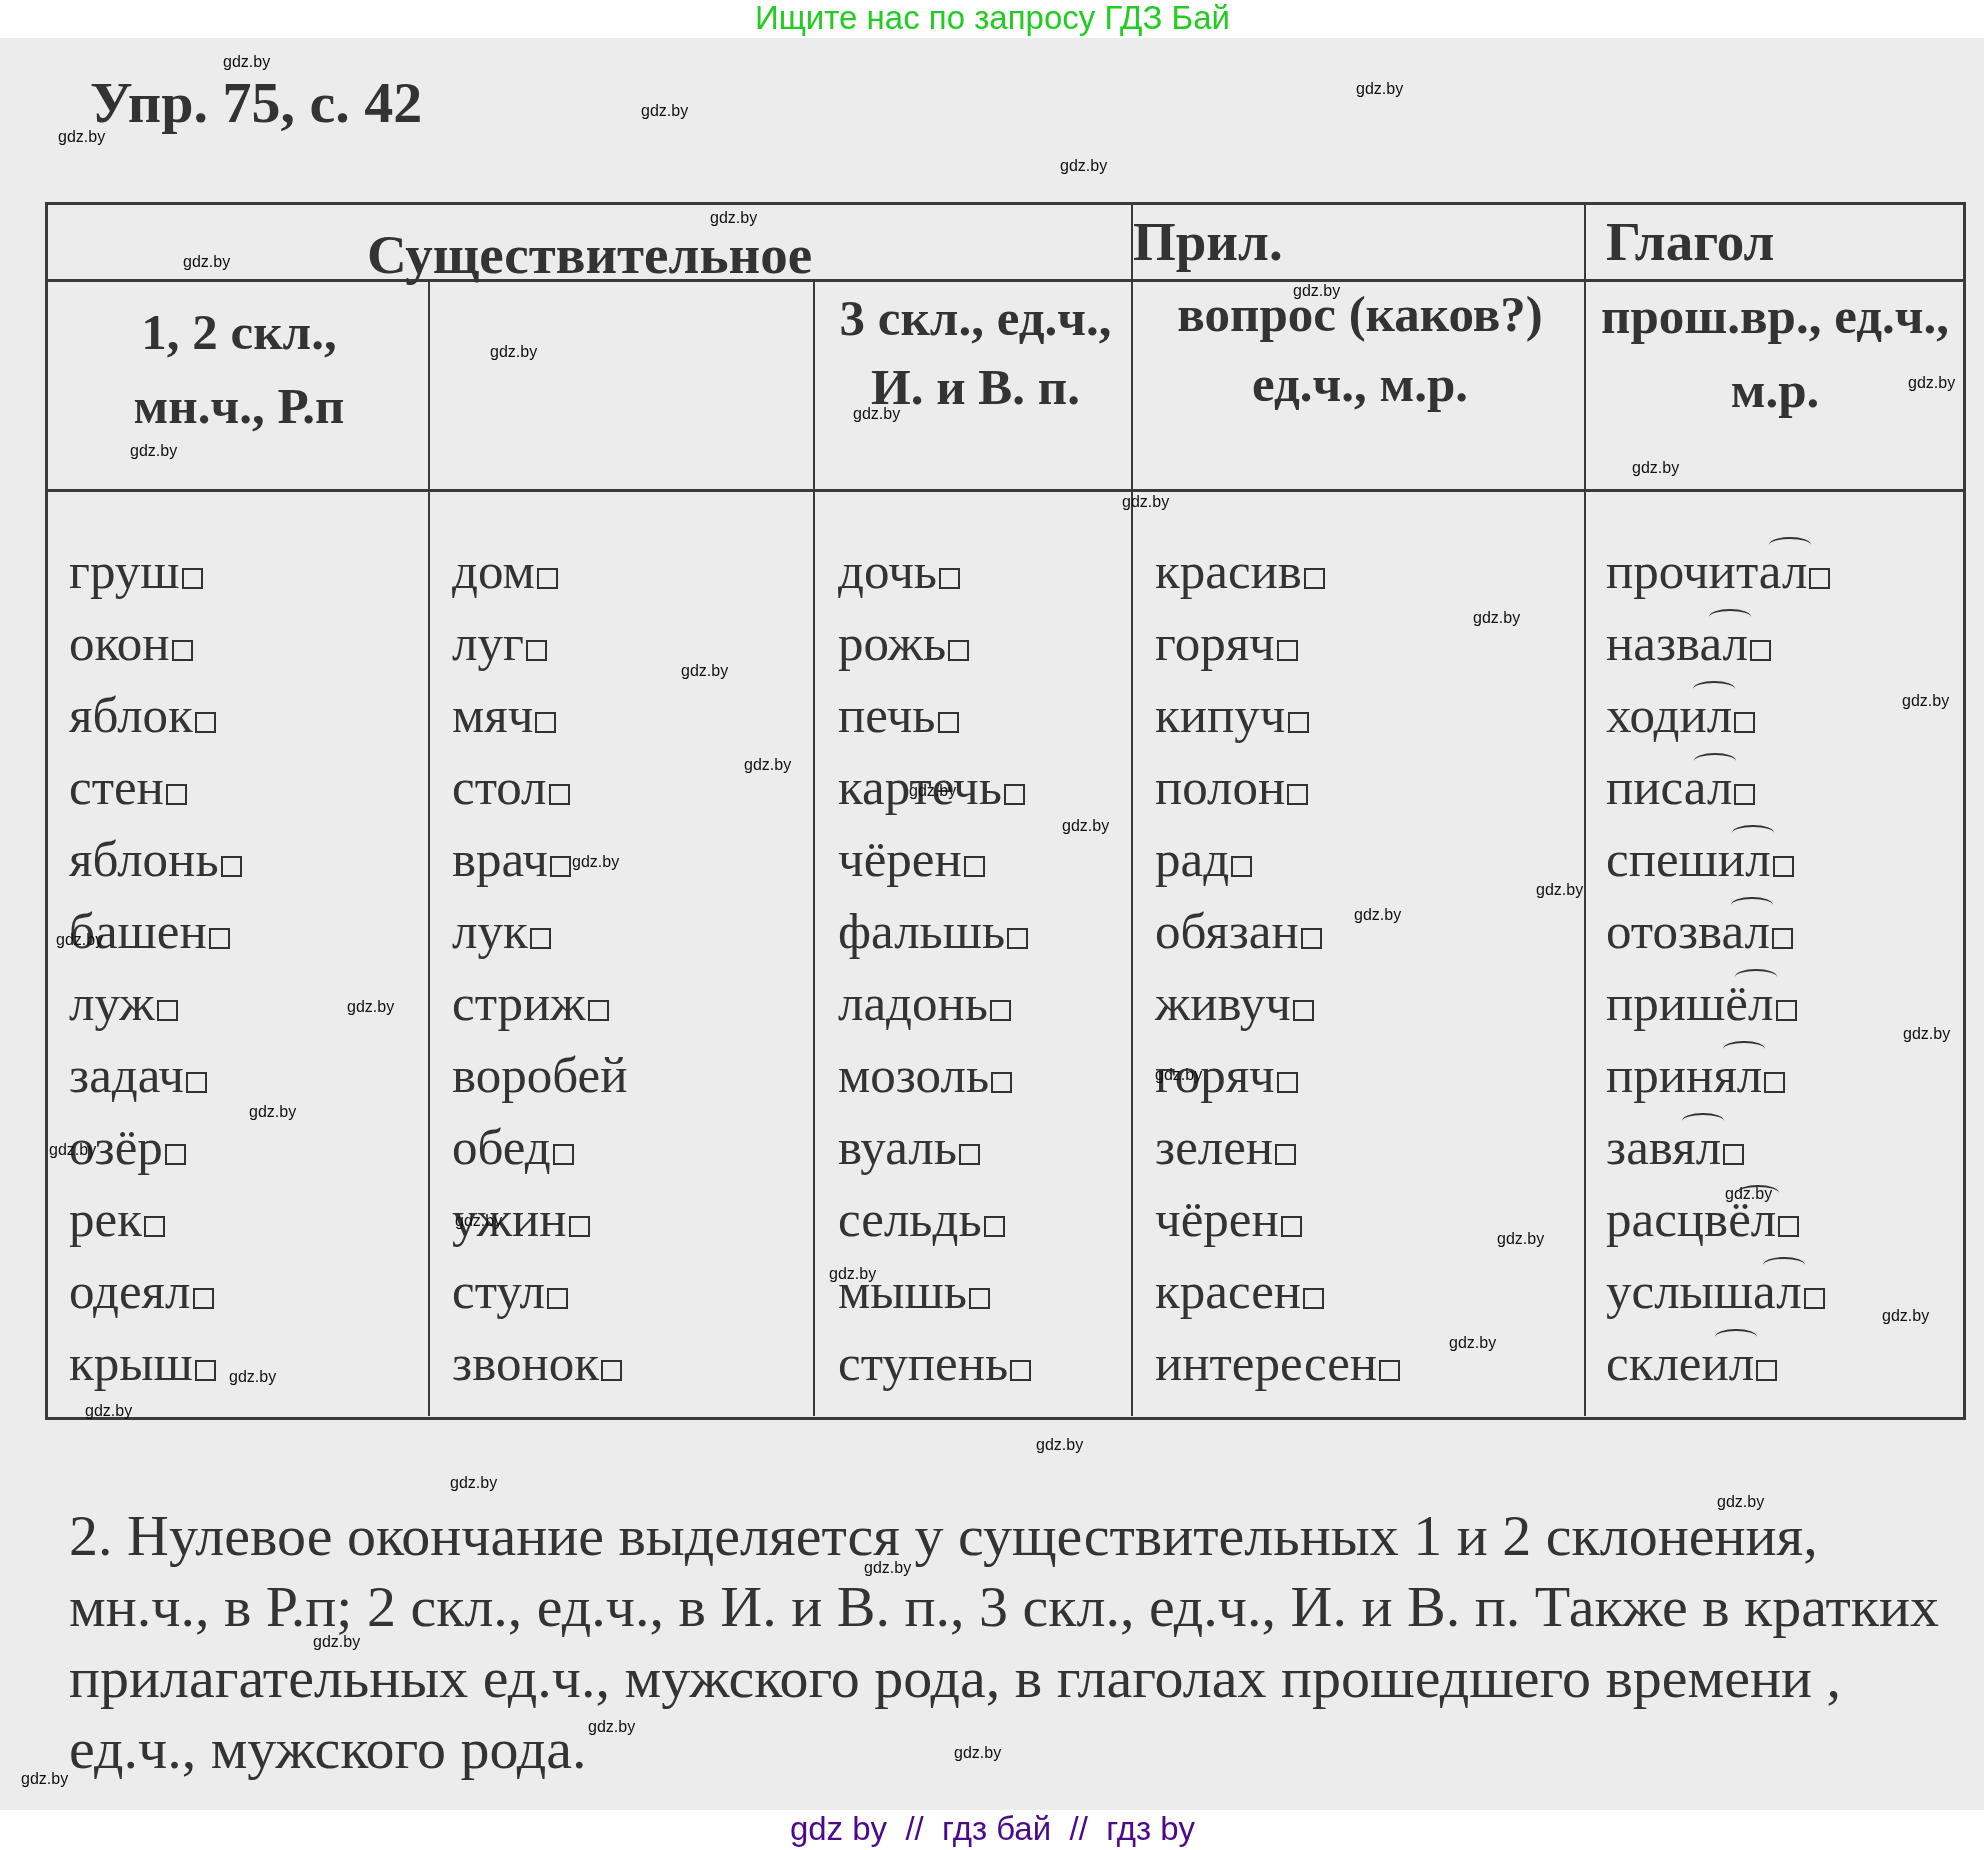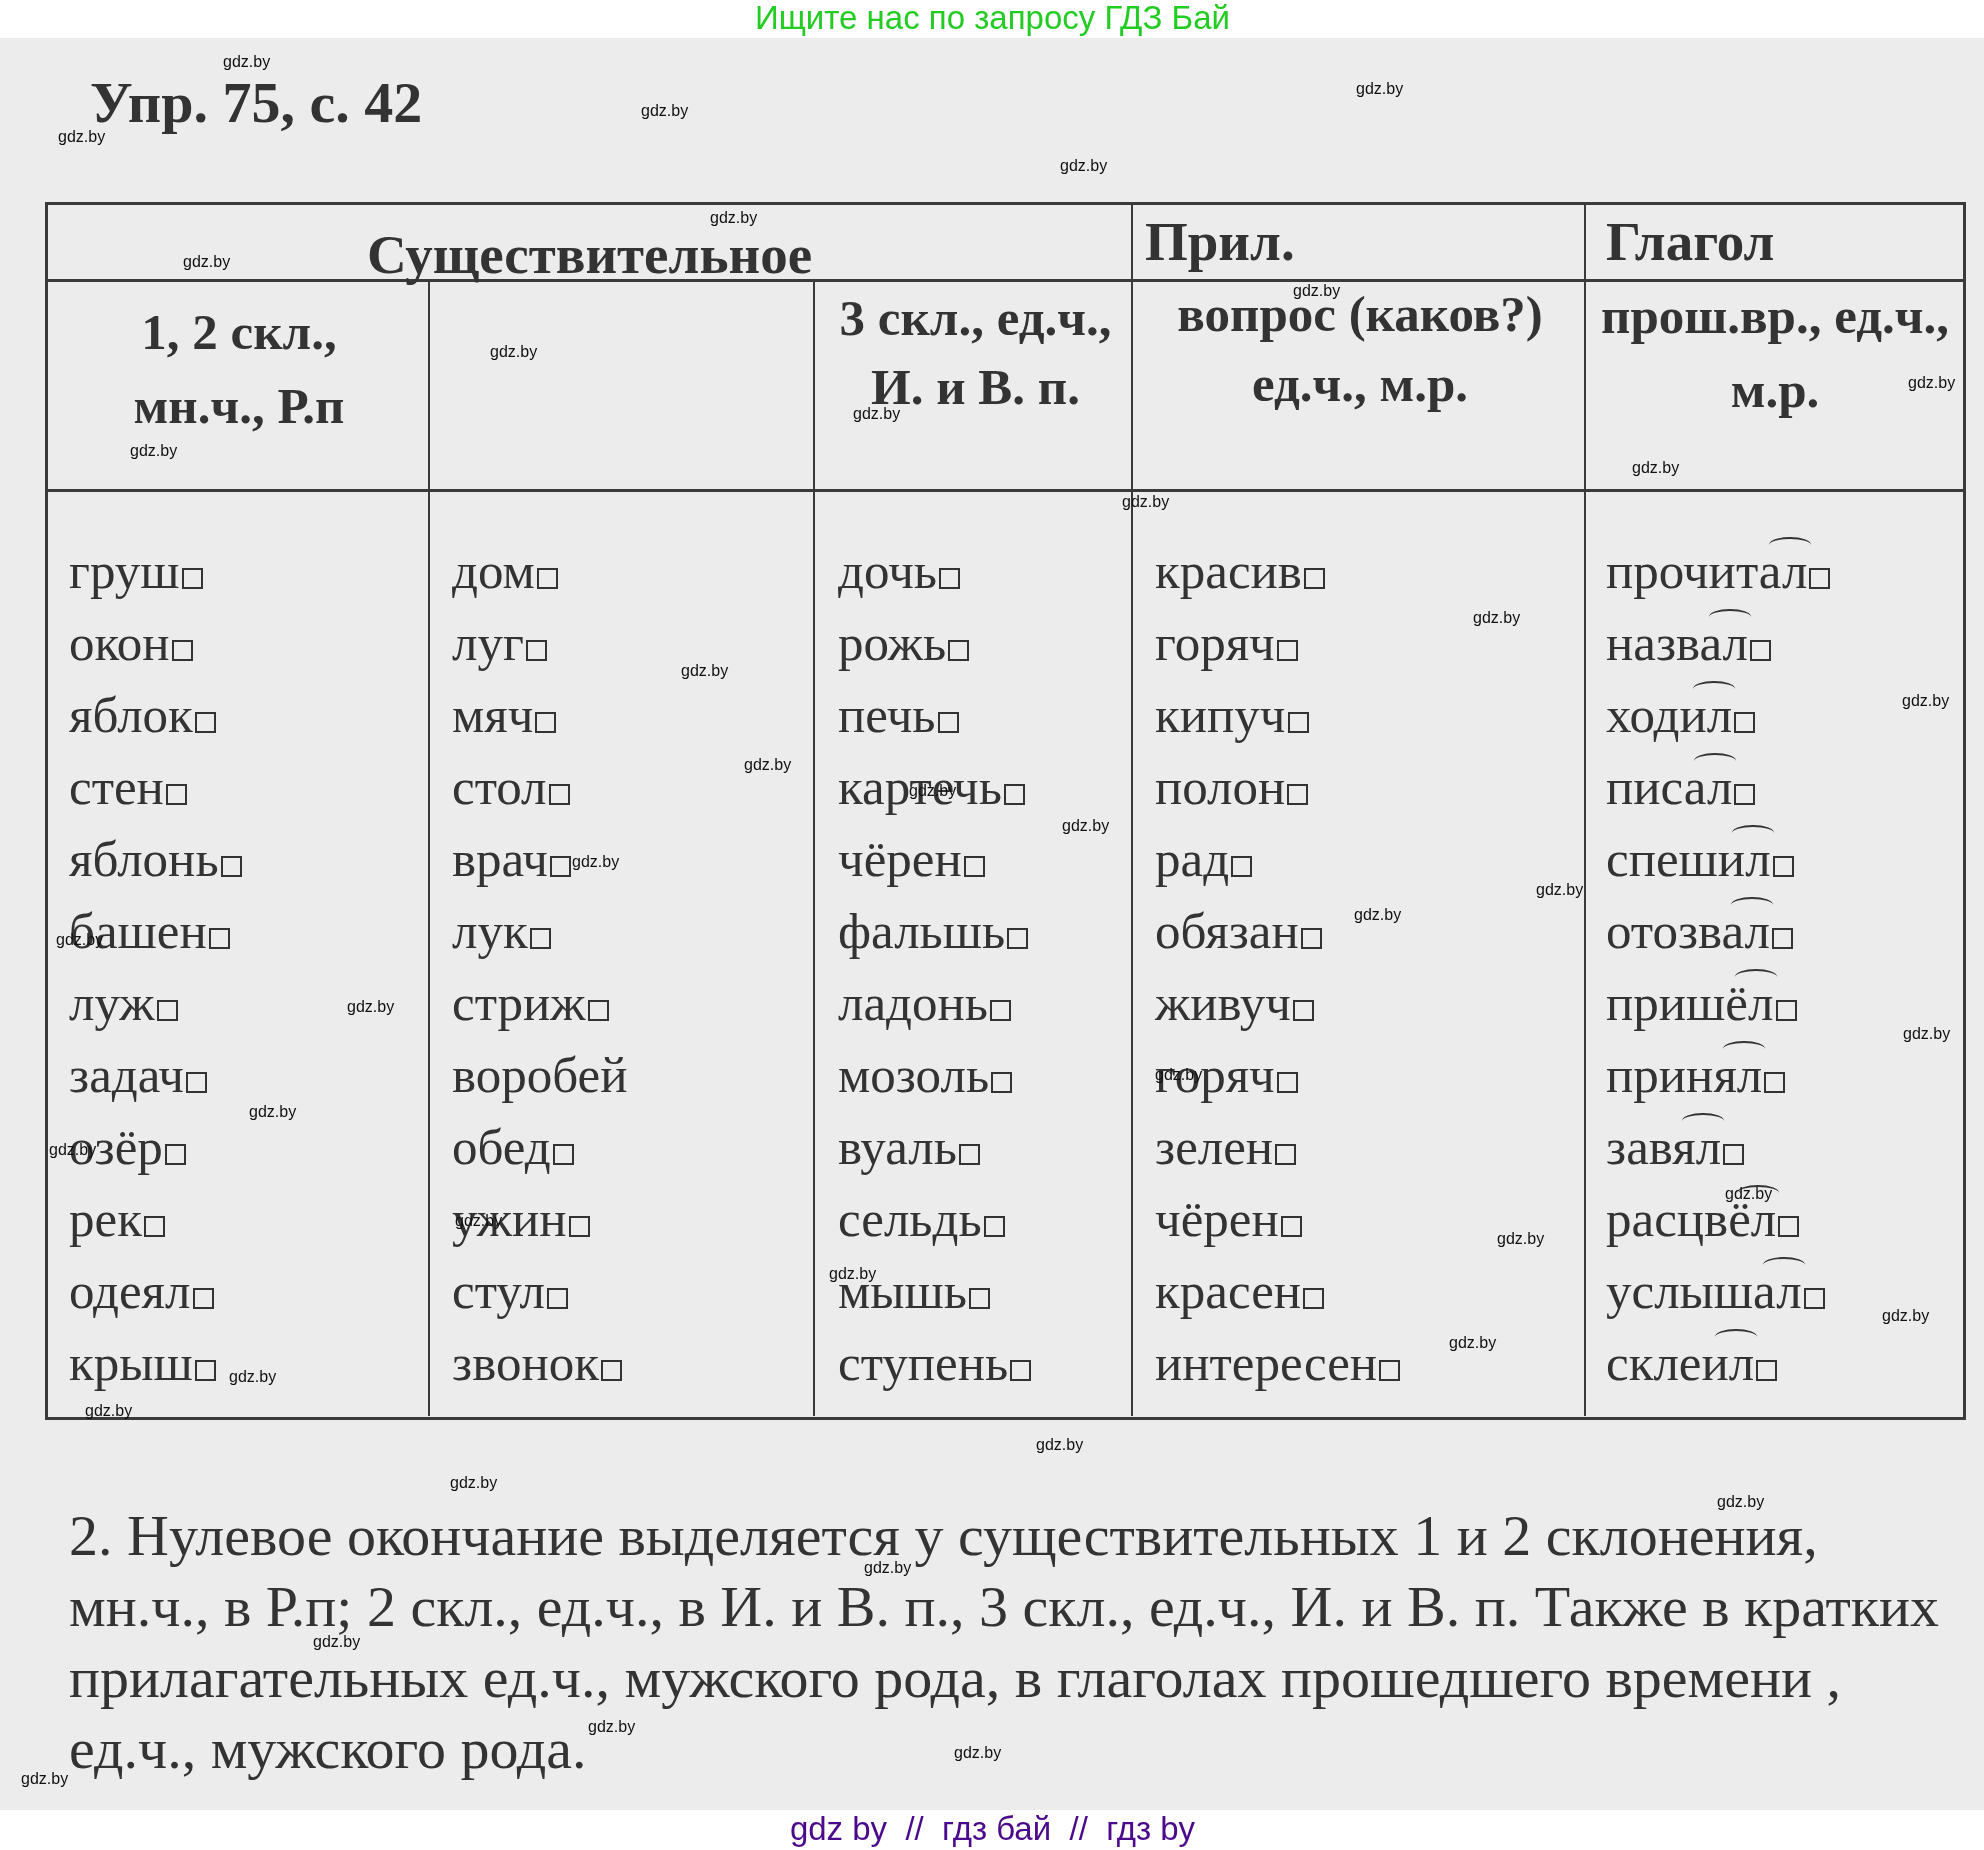--- a/index.html
+++ b/index.html
@@ -39,21 +39,21 @@
 
     <div class="hline" style="left:0;top:74px;width:1915px;height:3.2px;"></div>
     <div class="hline" style="left:0;top:284px;width:1915px;height:2.6px;"></div>
 
     <div class="vline" style="left:380px;top:74px;height:1137px;"></div>
     <div class="vline" style="left:765px;top:74px;height:1137px;"></div>
     <div class="vline" style="left:1083px;top:0;height:1211px;"></div>
     <div class="vline" style="left:1536px;top:0;height:1211px;"></div>
 
     <div class="hcell h1" style="left:0;top:13px;width:1083px;">Существительное</div>
-    <div class="hcell h1" style="left:1085px;top:0;width:212px;text-align:left;padding-left:12px;">Прил.</div>
+    <div class="hcell h1" style="left:1085px;top:0;width:212px;text-align:left;padding-left:0;">Прил.</div>
     <div class="hcell h1" style="left:1558px;top:0;width:318px;text-align:left;">Глагол</div>
 
     <div class="hcell h2" style="left:32px;top:90px;width:318px;line-height:74px;">1, 2 скл., мн.ч., Р.п</div>
     <div class="hcell h2" style="left:779px;top:79px;width:297px;line-height:69px;">3 скл., ед.ч., И. и В. п.</div>
     <div class="hcell h2" style="left:1092px;top:74px;width:440px;line-height:70px;">вопрос (каков?) ед.ч., м.р.</div>
     <div class="hcell h2" style="left:1547px;top:74px;width:360px;line-height:74px;">прош.вр., ед.ч., м.р.</div>
 
     <div class="col" style="left:21px;" id="col0">
         <span class="word"><span>груш</span><span class="box"></span></span>
         <span class="word"><span>окон</span><span class="box"></span></span>

